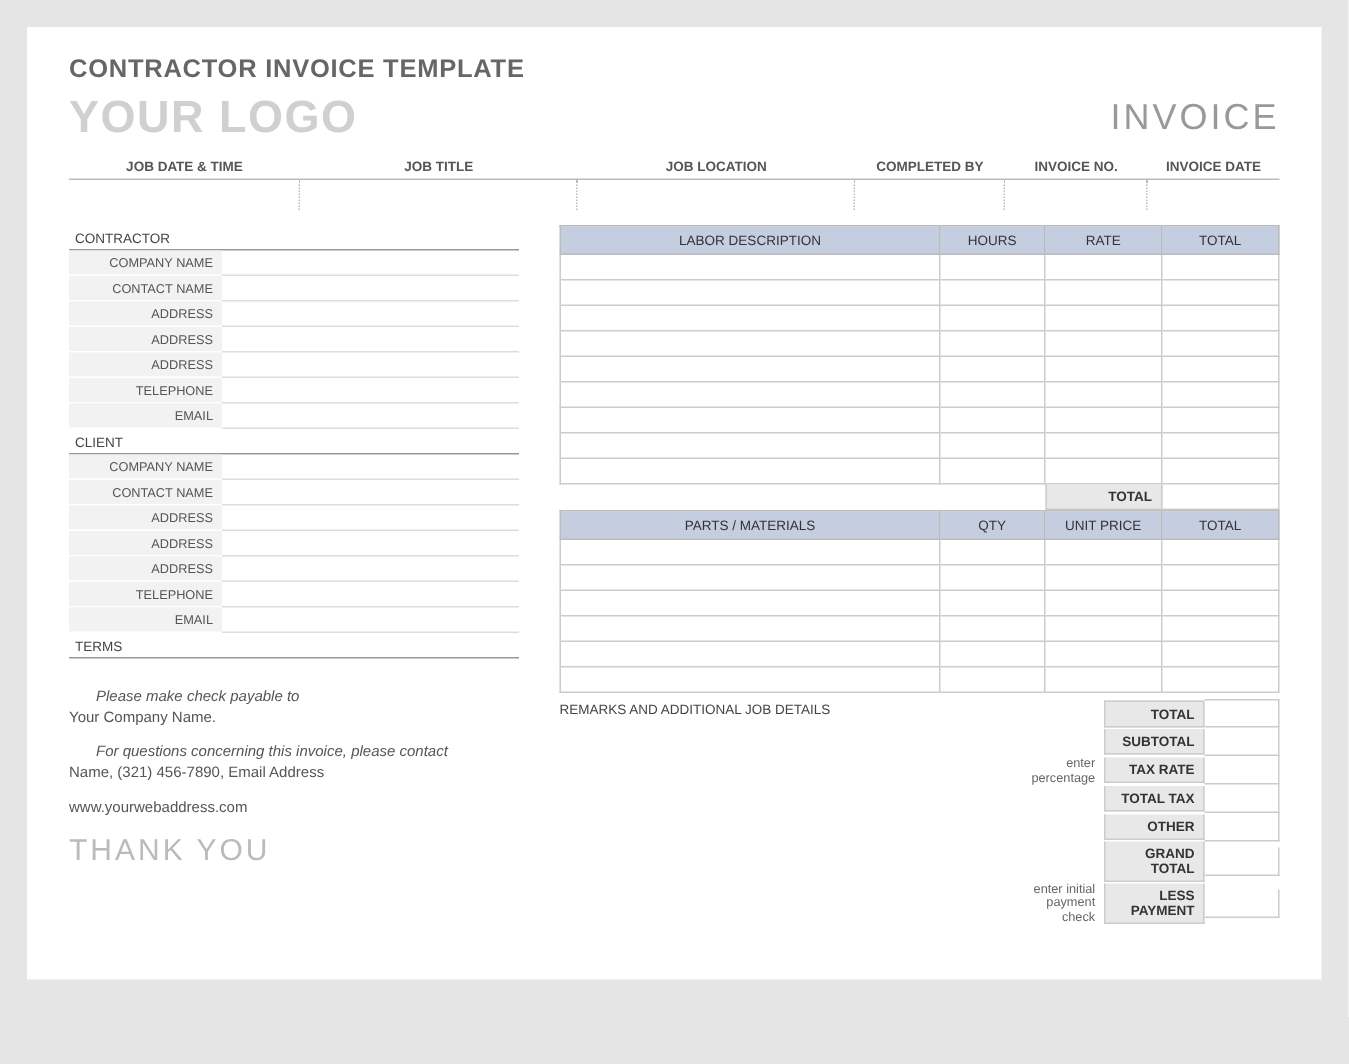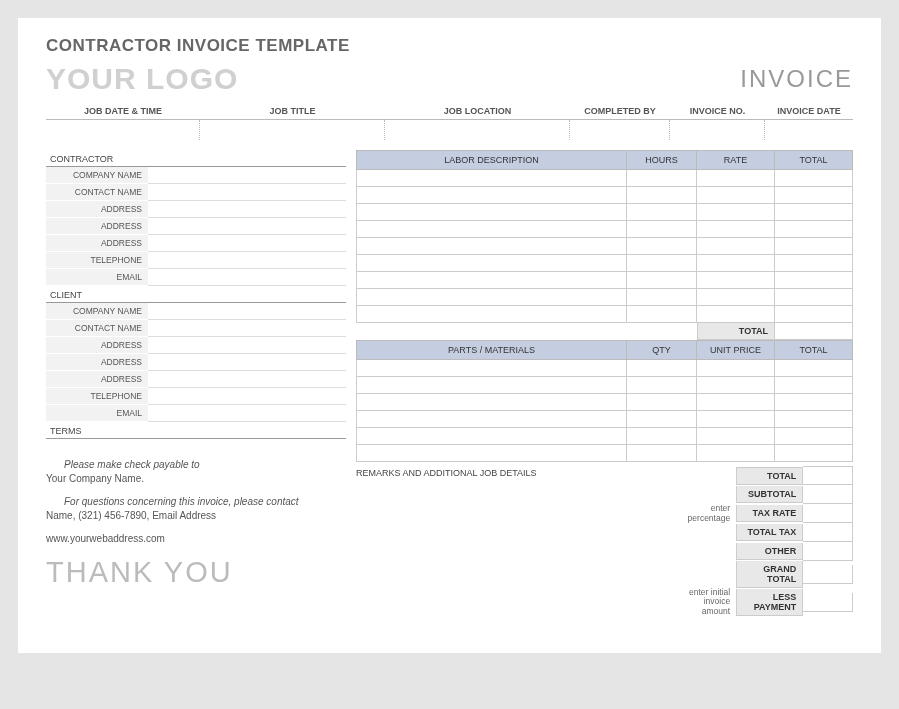--- a/index.html
+++ b/index.html
@@ -63,21 +63,21 @@
   .col-jd { width: 154px; }
   .col-jt { width: 185px; }
   .col-jl { width: 185px; }
   .col-cb { width: 100px; }
   .col-in { width: 95px; }
   .col-id { width: 88px; }
 
   .main {
     display: flex;
     margin-top: 10px;
-    gap: 10px;
+    gap: 27px;
   }
   .left {
     width: 300px;
     flex-shrink: 0;
   }
   .right {
     flex: 1;
   }
   .section-label {
     font-size: 9px;
@@ -195,21 +195,21 @@
 
   .footer-text {
     margin-top: 20px;
     font-size: 10px;
     color: #555;
   }
   .footer-text .italic { font-style: italic; margin-left: 18px; }
   .footer-text p { margin-bottom: 3px; }
   .thank {
     color: #bbb;
-    font-size: 29px;
+    font-size: 20px;
     letter-spacing: 2px;
     margin-top: 12px;
   }
 
   .right-lower {
     display: flex;
     margin-top: 2px;
   }
   .remarks-col { flex:1; padding-right:8px; }
   .totals-col { width: 176px; }
@@ -467,21 +467,21 @@
               <div class="hint"></div>
               <div class="sl">OTHER</div>
               <div class="sv"></div>
             </div>
           <div class="summary-row">
               <div class="hint"></div>
               <div class="sl">GRAND TOTAL</div>
               <div class="sv"></div>
             </div>
           <div class="summary-row">
-              <div class="hint"><span>enter initial</span><br><span>invoice amount</span></div>
+              <div class="hint"><span>enter initial</span><br><span>payment check</span></div>
               <div class="sl">LESS PAYMENT</div>
               <div class="sv"></div>
             </div>
         </div>
       </div>
 
     </div>
   </div>
 
 </div>

